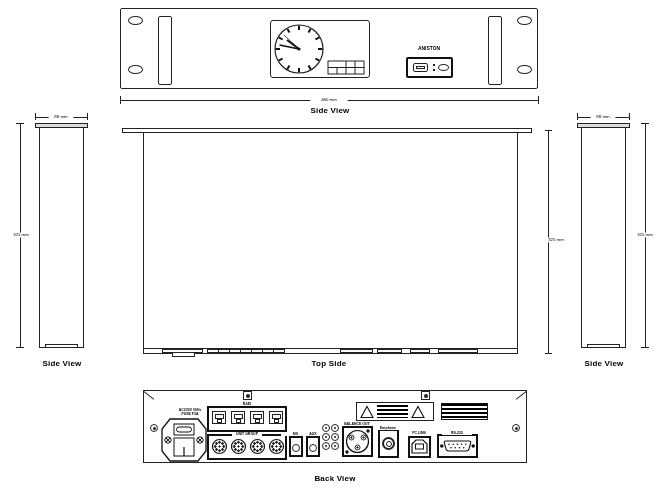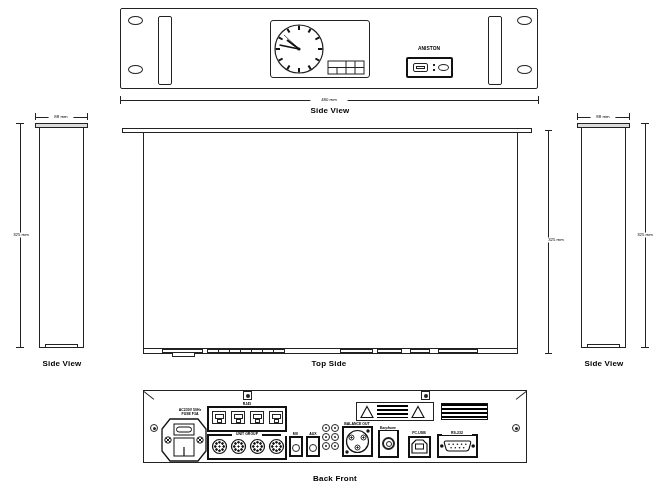--- a/index.html
+++ b/index.html
@@ -333,16 +333,16 @@
       <svg style="left:3px;top:1.5px;" width="14" height="14" viewBox="0 0 14 14">
         <polygon points="7,1.5 13,12.5 1,12.5" fill="none" stroke="#111" stroke-width="1.1"></polygon>
       </svg>
       <div class="vbars" style="left:20px;top:2px;width:31px;height:13px;"></div>
       <svg style="left:54px;top:1.5px;" width="14" height="14" viewBox="0 0 14 14">
         <polygon points="7,1.5 13,12.5 1,12.5" fill="none" stroke="#111" stroke-width="1.1"></polygon>
       </svg>
     </div>
     <div class="vbars" style="left:441px;top:403px;width:47px;height:17px;border:1px solid #111;"></div>
 
-    <div class="viewlabel" style="left:275px;top:474px;width:120px;">Back Front</div>
+    <div class="viewlabel" style="left:275px;top:474px;width:120px;">Back View</div>
   </div>
 
 </div>
 
 </body></html>

